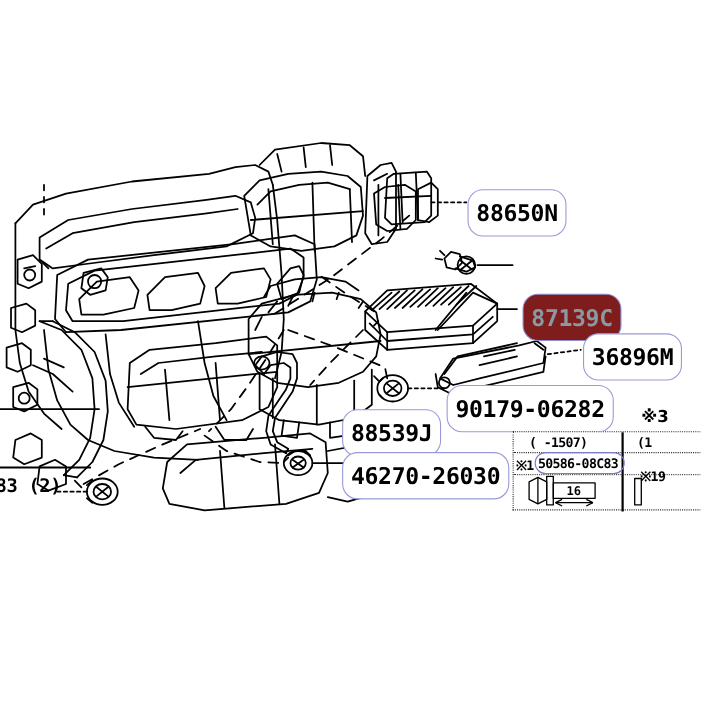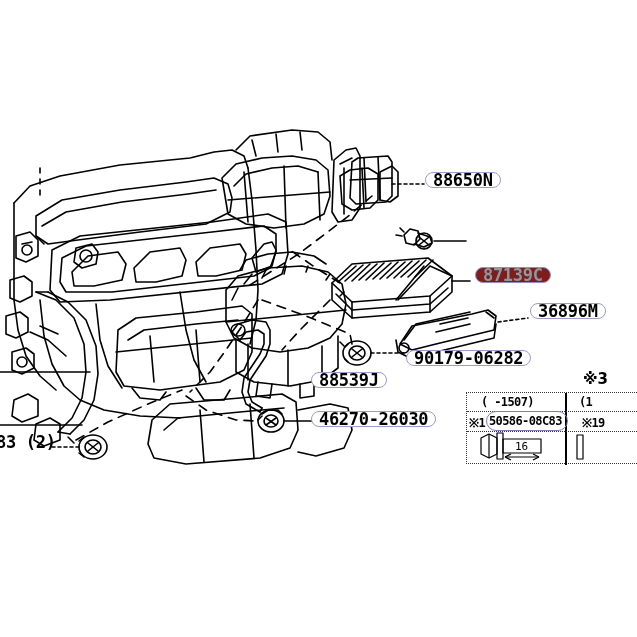--- a/index.html
+++ b/index.html
@@ -30,24 +30,24 @@
     display: flex;
     align-items: center;
     justify-content: center;
     box-sizing: border-box;
     border: 1.5px solid #9a9ad8;
     border-radius: 14px;
     background: #ffffff;
     color: #000000;
     font-family: "DejaVu Sans Mono", monospace;
     font-weight: bold;
-    font-size: 17px;
+    font-size: 21px;
     letter-spacing: -0.3px;
     white-space: nowrap;
-    height: 16px;
+    height: 43px;
     padding: 0 7px;
   }
   .callout.highlight {
     background: #7f1d1d;
     border-color: #8f8fd0;
     color: #8a9aa2;
     margin-left: 12px;
   }
   .plain-label {
     position: absolute;
@@ -116,21 +116,21 @@
     font-family: "DejaVu Sans", sans-serif;
     font-weight: bold;
     font-size: 15px;
     color: #000;
     white-space: nowrap;
   }
   .dim-label {
     position: absolute;
     font-family: "DejaVu Sans Mono", monospace;
     font-size: 11px;
-    font-weight: normal;
+    font-weight: bold;
     color: #000;
   }
 </style>
 </head>
 <body>
 
 <div id="page">
 
   <svg id="diagram-svg" viewBox="0 0 637 637">
     <g fill="none" stroke="#000000" stroke-width="1.6" stroke-linejoin="round" stroke-linecap="round">
@@ -351,21 +351,21 @@
 
     <div class="inset-row-top">
       <span class="inset-cell" style="left:14px; top:2px;">(        -1507)</span>
       <span class="inset-cell" style="left:112px; top:2px;">(1</span>
     </div>
 
     <div class="inset-row-mid">
       <span class="inset-cell" style="left:2px; top:2px;">※1</span>
       <div class="inset-pill" style="left:19px; top:-1px; width:82px;"></div>
       <span class="inset-cell" style="left:22px; top:2px;">50586-08C83</span>
-      <span class="inset-cell" style="left:103px; top:2px;padding-left:12px;">※19</span>
+      <span class="inset-cell" style="left:103px; top:12px;padding-left:12px;">※19</span>
     </div>
 
     <div class="inset-row-bot">
       <svg width="171" height="31" viewBox="0 0 171 31">
         <g fill="none" stroke="#000000" stroke-width="1.2" stroke-linejoin="round">
 
           <path d="M14 6 L22 2 L30 6 L30 22 L22 26 L14 22 Z"></path>
           <path d="M22 2 L22 26"></path>
 
           <path d="M30 1 L36 1 L36 27 L30 27 Z"></path>

